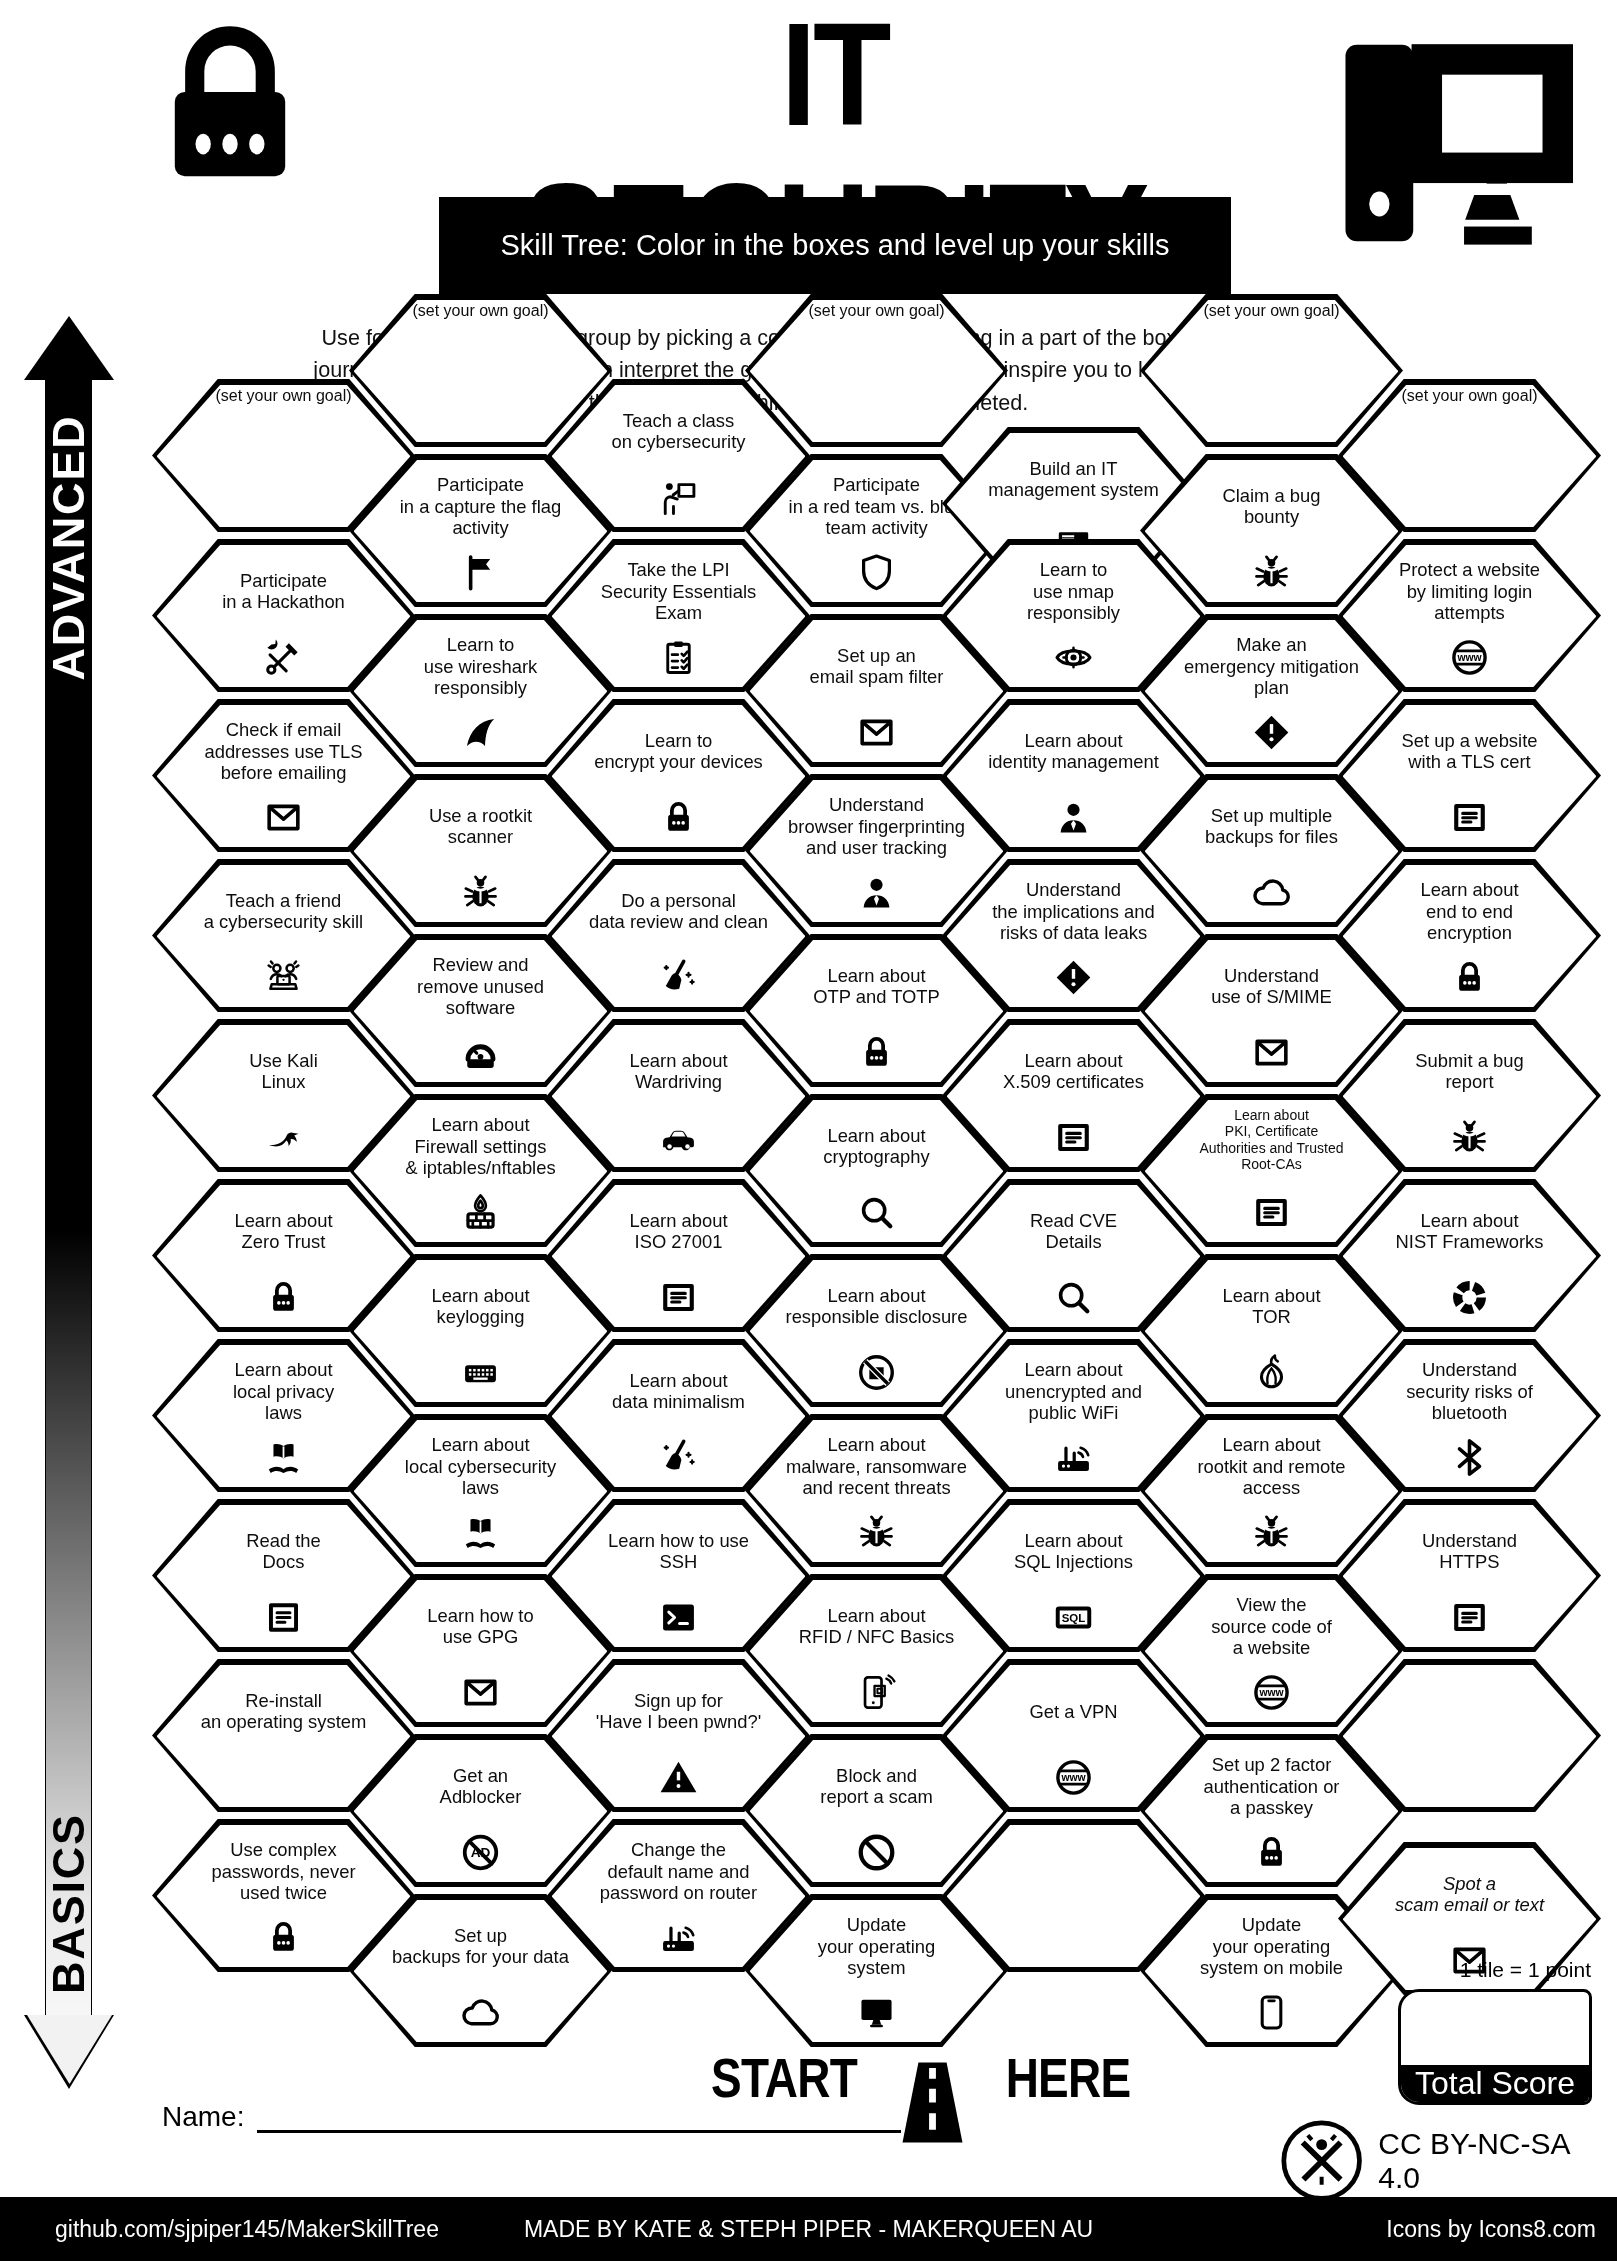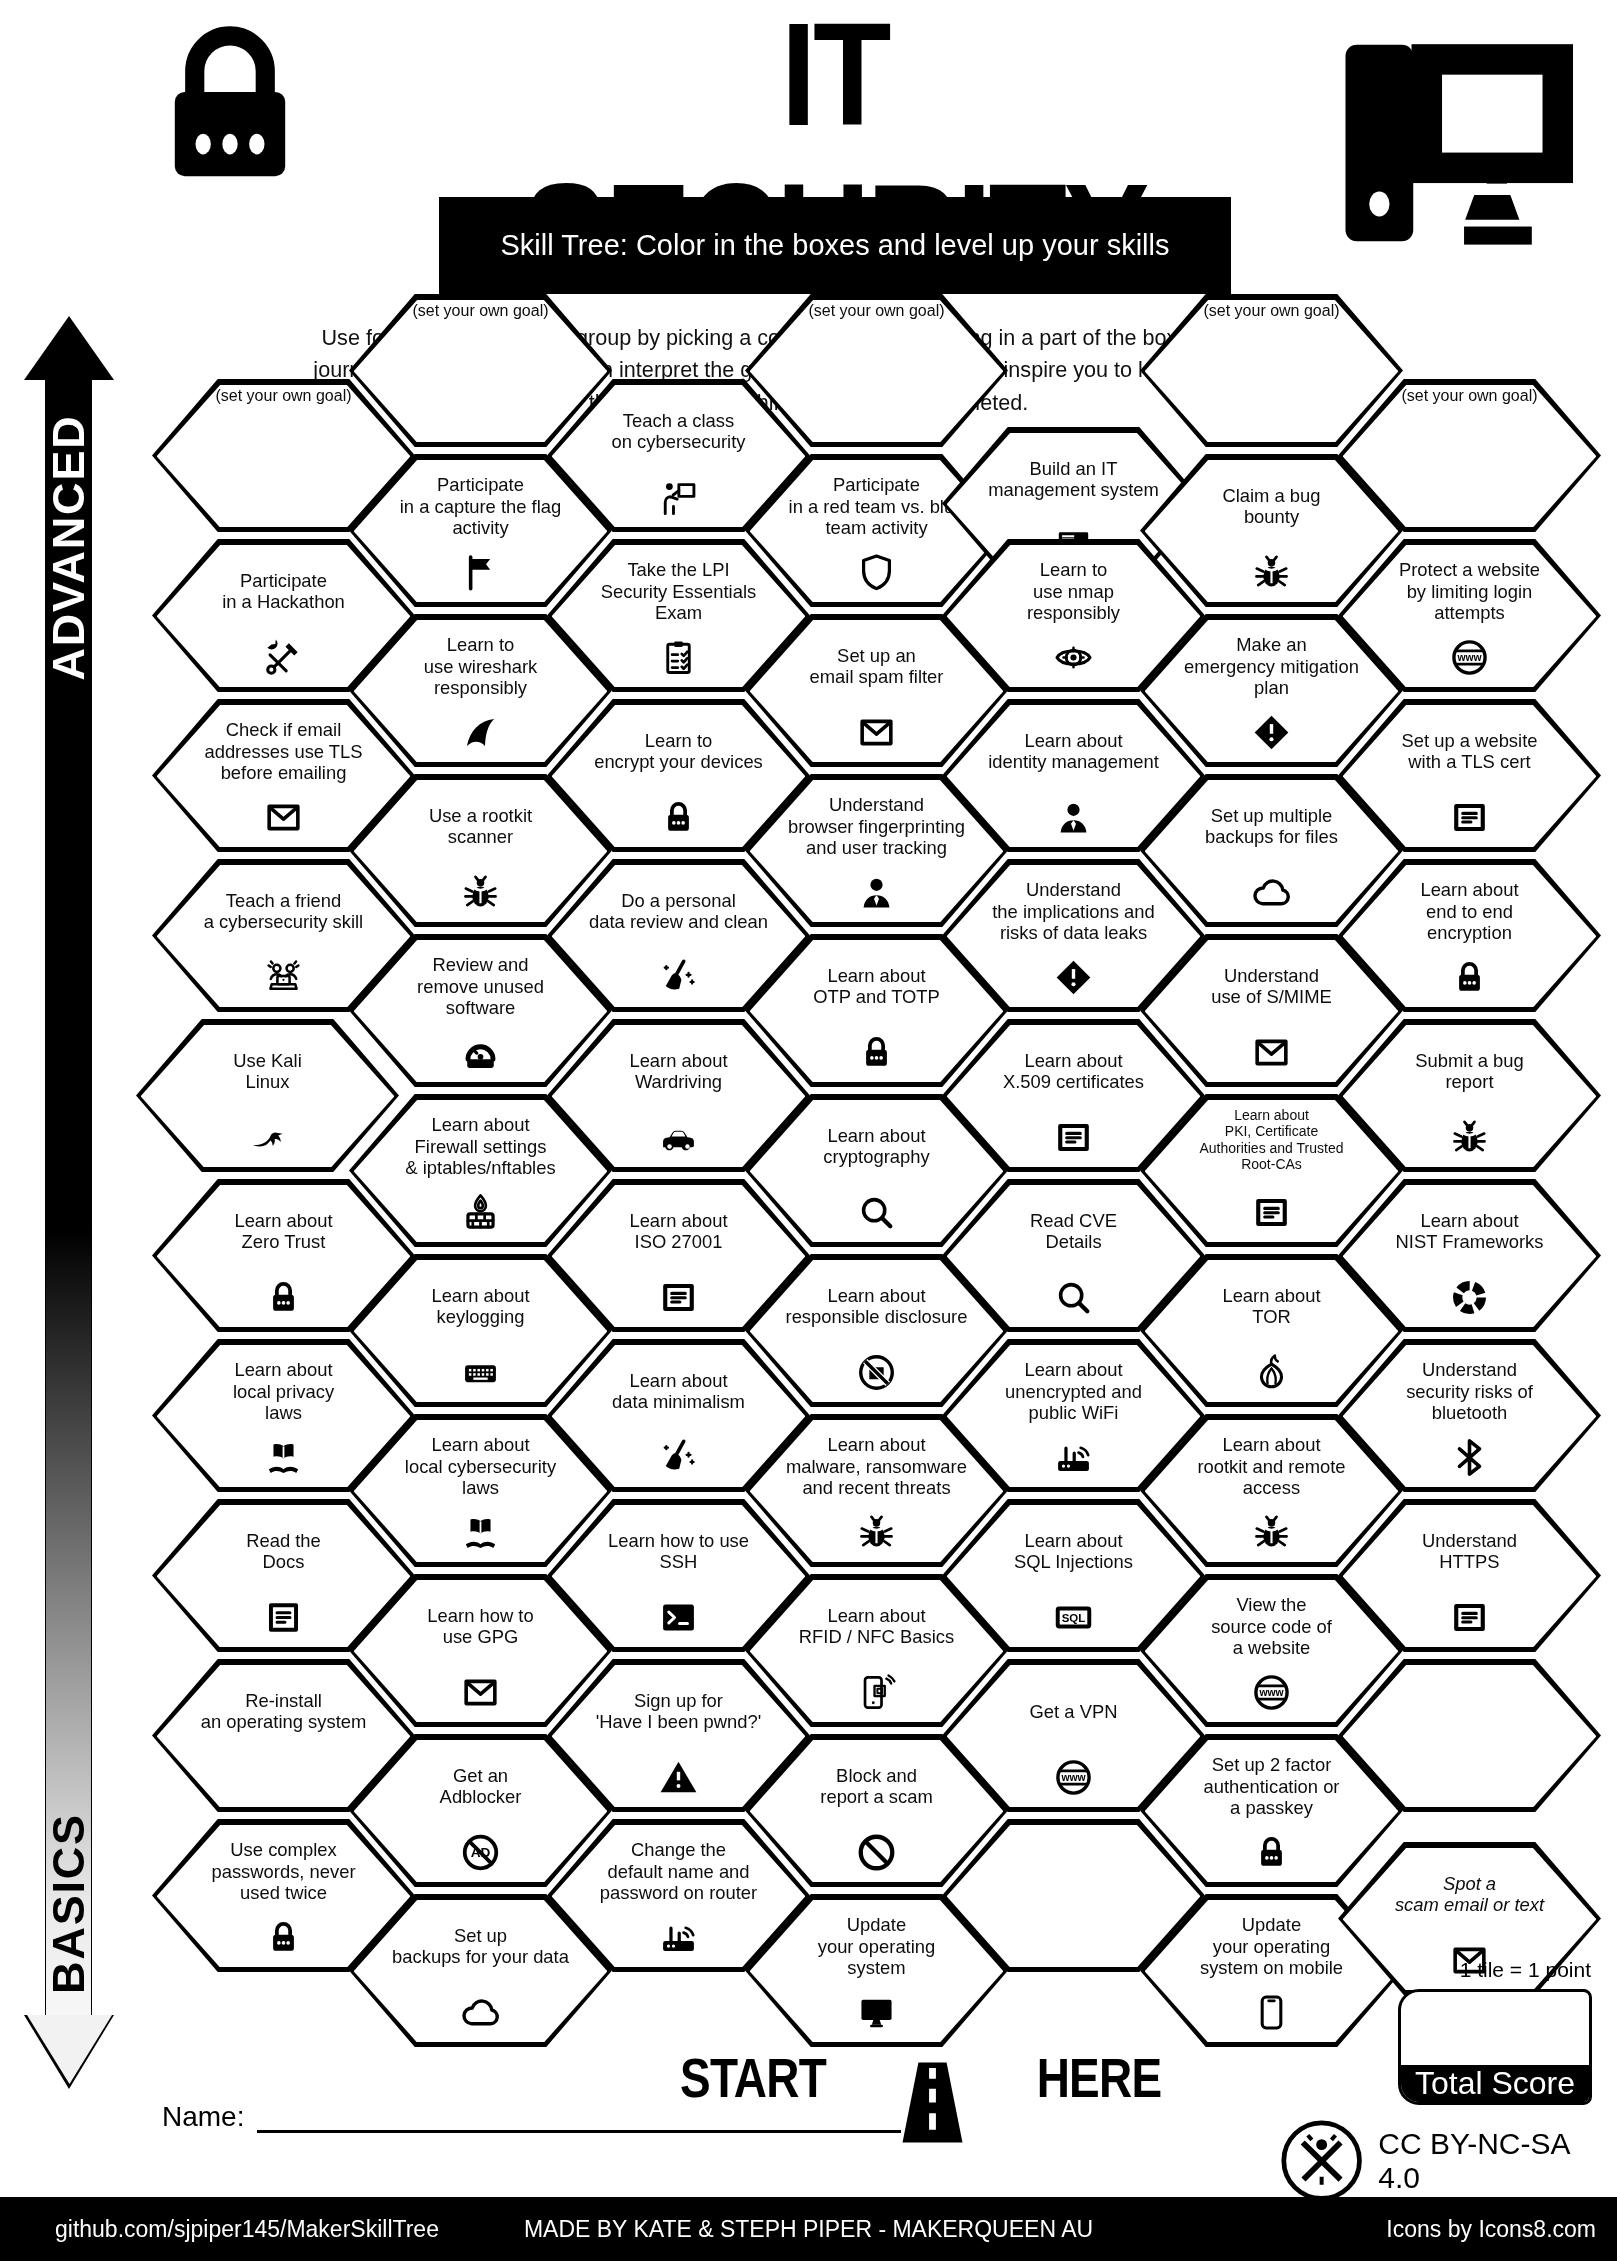--- a/index.html
+++ b/index.html
@@ -39,21 +39,21 @@
     clip-path:polygon(0 50%,25% 0,75% 0,100% 50%,75% 100%,25% 100%);}
   .hex-content{position:absolute;inset:6.4px 20px 5.5px 20px;display:flex;flex-direction:column;align-items:center;}
   .hex-label{margin-top:11px;min-height:70px;display:flex;align-items:center;text-align:center;
     font-size:18.4px;line-height:1.18;white-space:pre-line;color:#0d0d0d;}
   .hex.small .hex-label{font-size:14px;min-height:64px;margin-top:6.4px;}
   .hex.goal .hex-label{margin-top:1.8px;min-height:0;font-size:16px;}
   .hex-icon{margin-top:auto;margin-bottom:7.4px;width:43px;height:43px;flex:none;}
   .hex-icon svg{width:100%;height:100%;}
   
   .start-here{position:absolute;left:646px;top:2045px;width:547px;display:flex;align-items:center;
-    justify-content:center;gap:36px;font-size:56px;font-weight:bold;}
+    justify-content:center;gap:5px;font-size:56px;font-weight:bold;}
   .start-here .w{display:inline-block;transform:scaleX(.82);letter-spacing:-0.9px;}
   .road{width:109px;height:61px;flex:none;}
   .name-row{position:absolute;left:162px;top:2101px;display:flex;align-items:flex-end;}
   .name-label{font-size:28px;}
   .name-line{width:644px;border-bottom:3.2px solid #000;height:24px;margin-left:13px;}
   .tile-note{position:absolute;left:1389px;top:1958px;width:202px;text-align:right;font-size:21px;}
   .score-box{position:absolute;left:1398px;top:1989px;width:194px;height:116px;border:3.7px solid #000;
     border-radius:21px 8.3px 8.3px 21px;background:#fff;overflow:hidden;box-sizing:border-box;}
   .score-bar{position:absolute;left:0;right:0;bottom:0;height:37px;background:#000;color:#fff;
     display:flex;align-items:center;justify-content:center;font-size:32px;}
@@ -151,21 +151,21 @@
               <circle cx="15.7" cy="6.9" r="2"></circle>
               <path d="M4.9 12.8c.6-1.7 1.9-2.6 3.4-2.6 1 0 1.9.4 2.6 1.1M19.1 12.8c-.6-1.7-1.9-2.6-3.4-2.6-1 0-1.9.4-2.6 1.1"></path>
               <rect x="8.6" y="11.2" width="6.8" height="4.6" rx=".6"></rect>
               <path d="M5.4 15.8h13.2l.7 2.5H4.7z"></path>
               <path d="M3.7 5.3l1.2.8M5 3.1l.9 1.1M20.3 5.3l-1.2.8M19 3.1l-.9 1.1"></path>
             </g>
             <circle cx="12" cy="13.3" r=".65" fill="#000"></circle>
           </svg></div>
       </div>
     </div>
-    <div class="hex" style="left: 136px; top: 1019px;">
+    <div class="hex" style="left: 152px; top: 1019px;">
       <div class="hex-border"></div>
       <div class="hex-bg"></div>
       <div class="hex-content">
         <div class="hex-label">Use Kali
 Linux</div>
         <div class="hex-icon"><svg viewBox="0 0 24 24">
             <path d="M3.8 16.2c4.8.3 8.3-1.6 9.8-4.9.6-1.4 1.8-2.2 3.3-2l3.5.6-2.4 1c.9 1.1 1.4 2.2 1.4 3.6-1-1.3-2.1-1.8-3.4-1.6.3 1.5-.1 2.8-1.2 3.9.1-1.4-.3-2.4-1.2-3.1-2 3.3-5.5 4.1-9.8 2.5z" fill="#000"></path>
           </svg></div>
       </div>
     </div>

